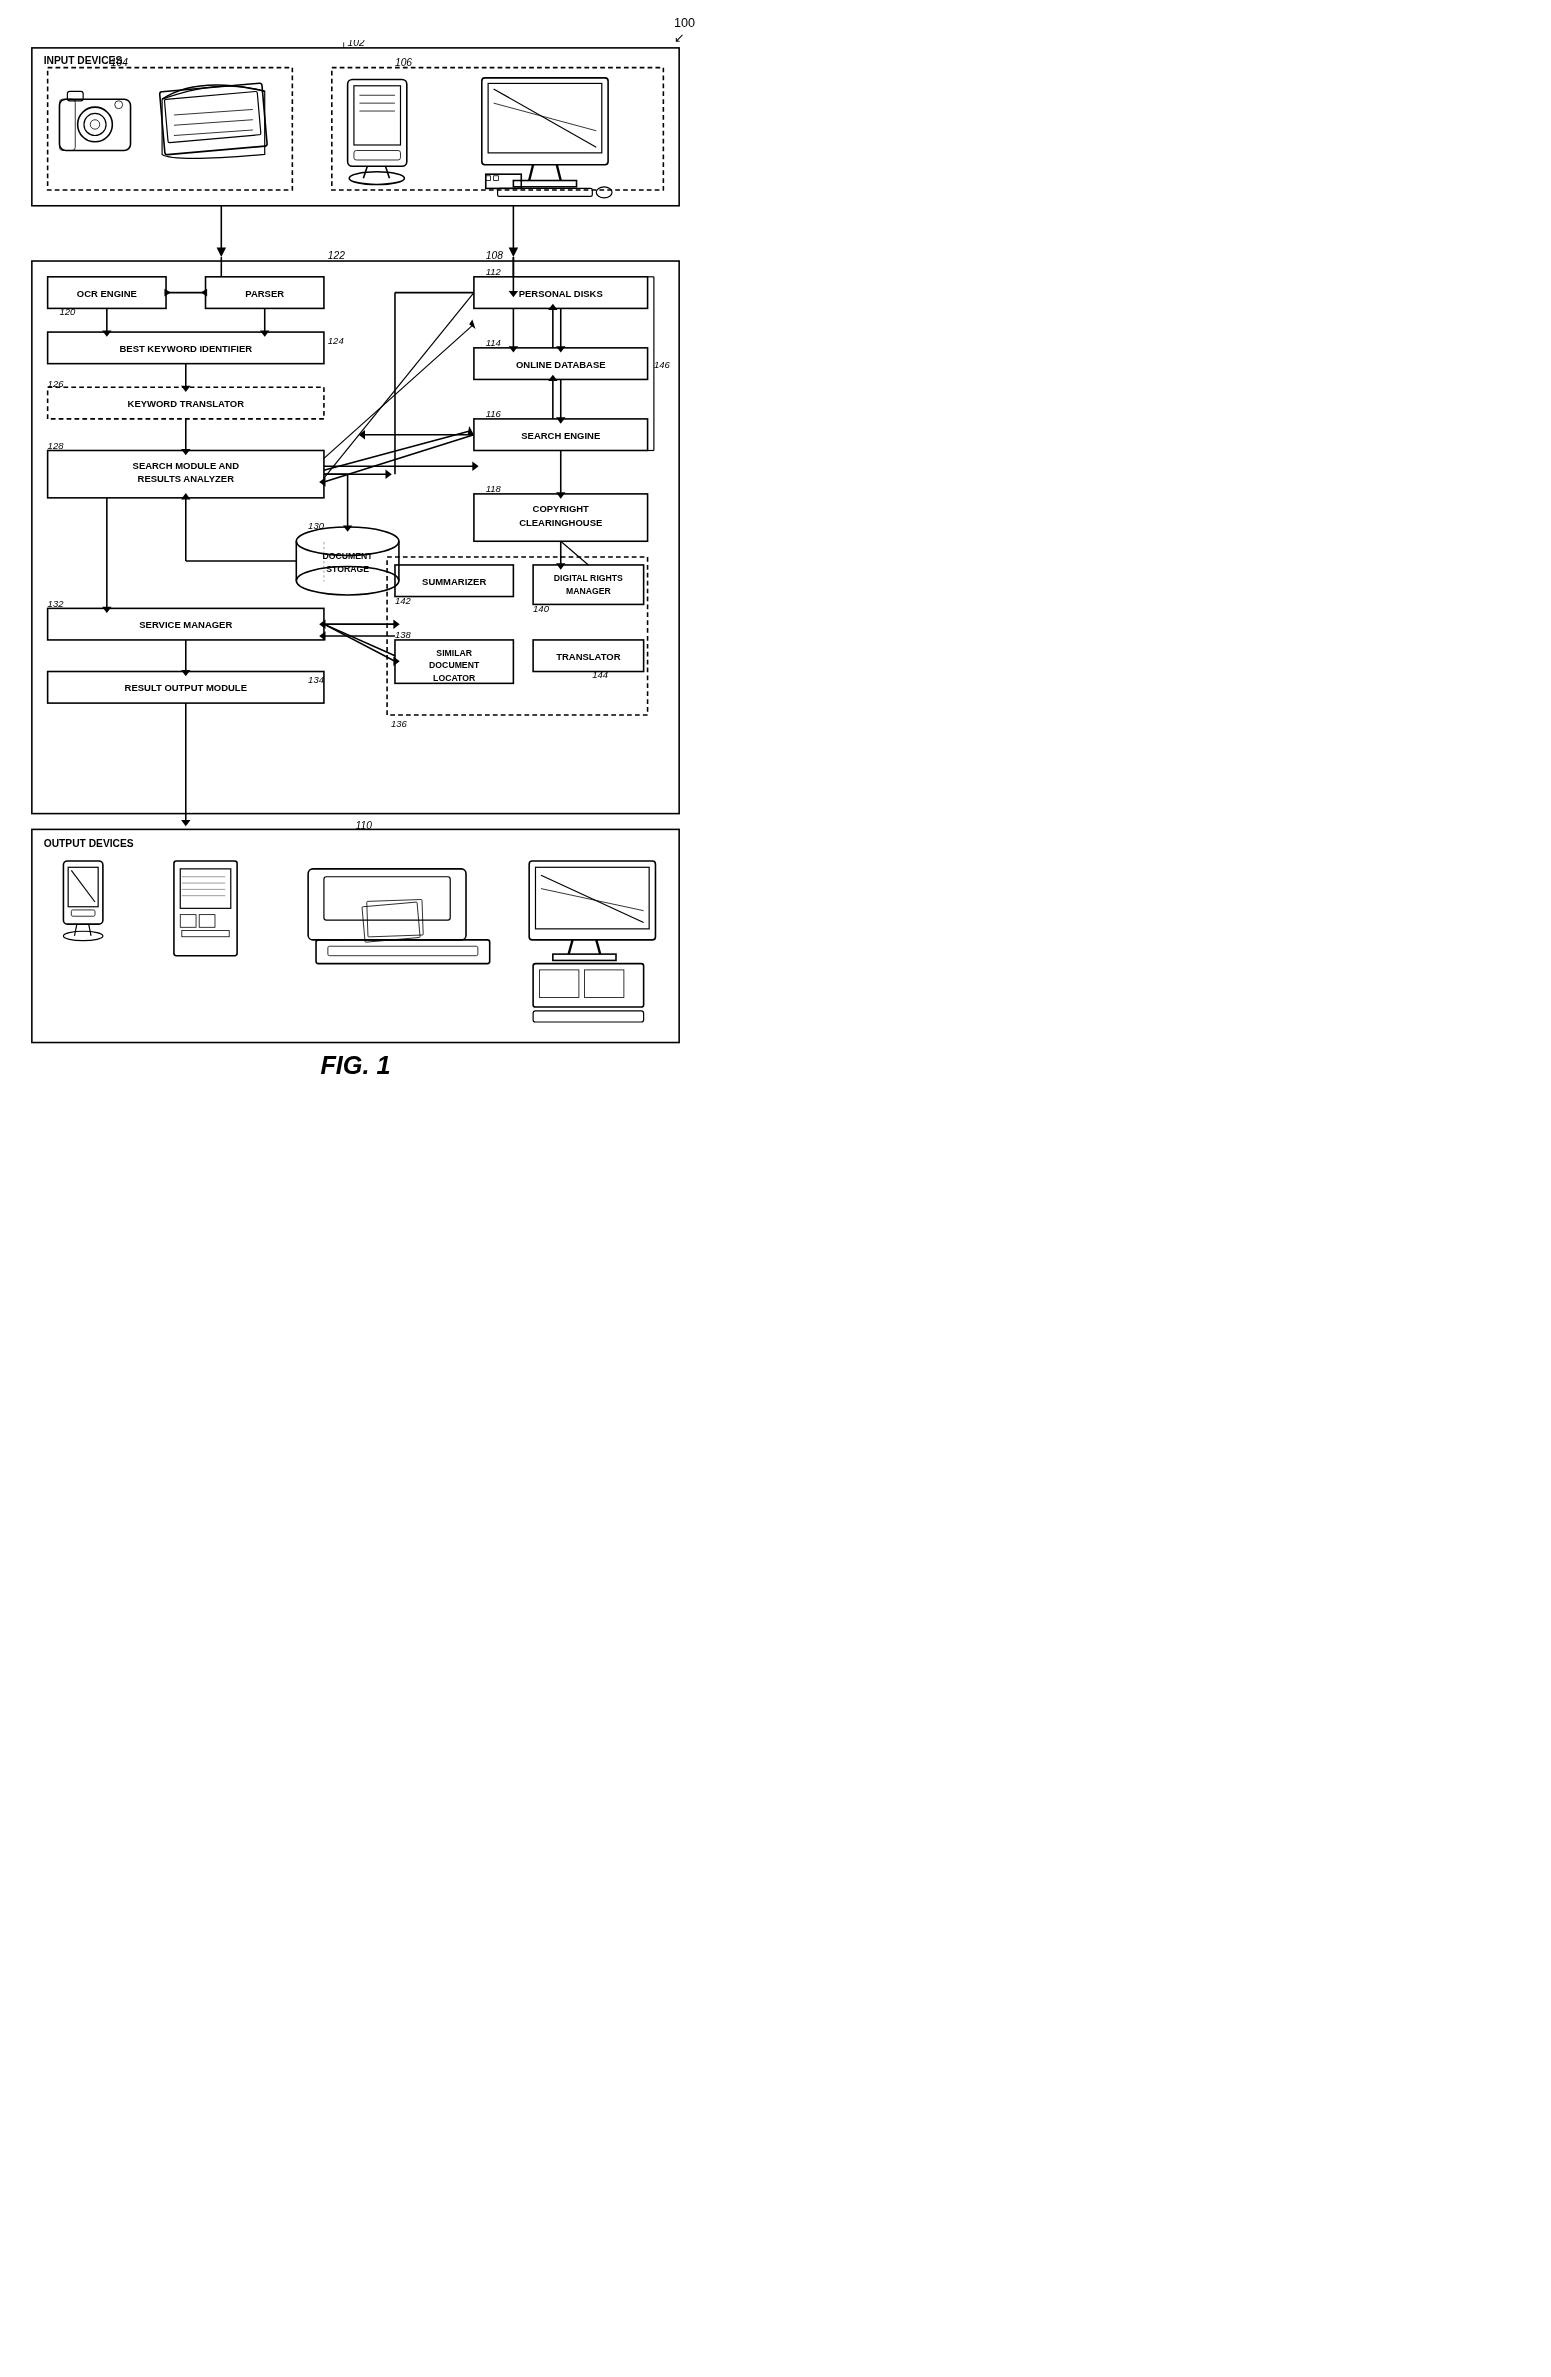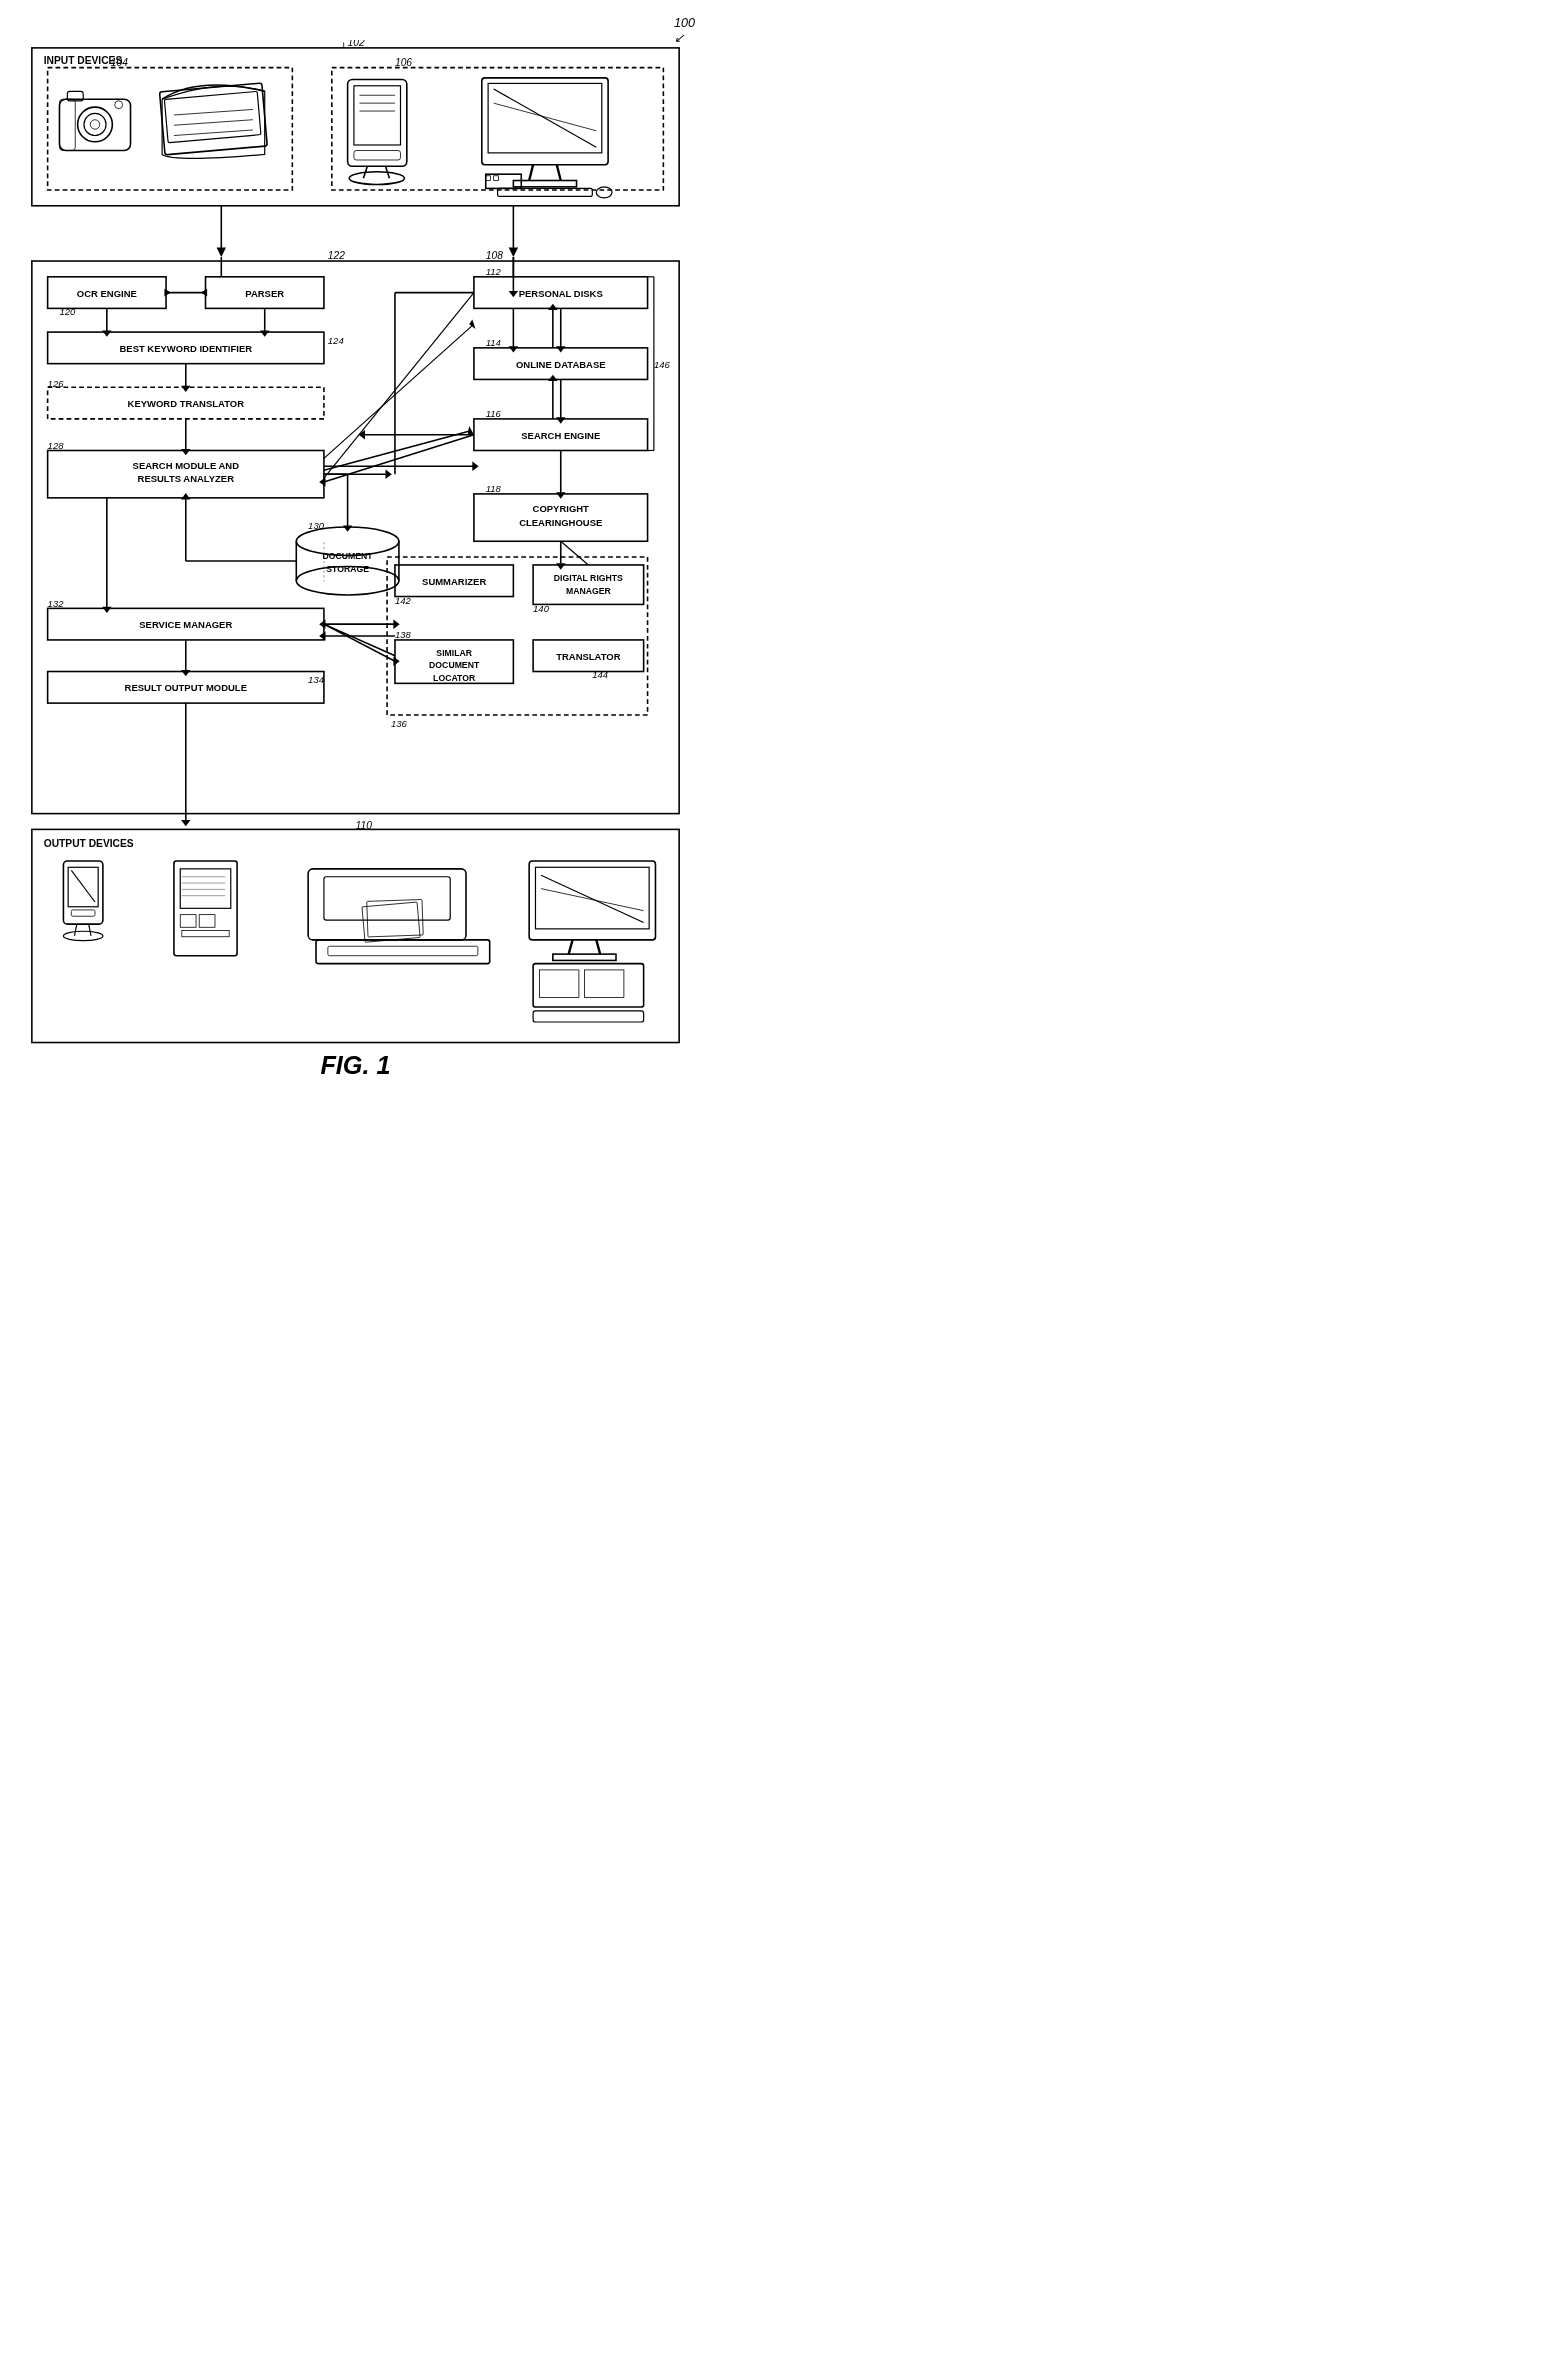--- a/index.html
+++ b/index.html
@@ -17,21 +17,21 @@
       position: relative;
       margin: 0 auto;
     }
   </style>
 </head>
 <body>
 
 <div class="diagram-container">
 
   
-  <div style="position:absolute; top:0; right:0; font-style:italic; font-size:12.6px;">
+  <div style="position:absolute; top:0; right:0; font-size:12.6px;">
     <span>100</span>
     <br>↙
   </div>
 
   
   <svg width="679" height="1042" style="margin-top:24px;" viewBox="0 0 860 1320">
 
     <rect x="20" y="10" width="820" height="200" fill="none" stroke="#000" stroke-width="2"></rect>
     <text x="35" y="30" font-size="13" font-weight="bold">INPUT DEVICES</text>
 

